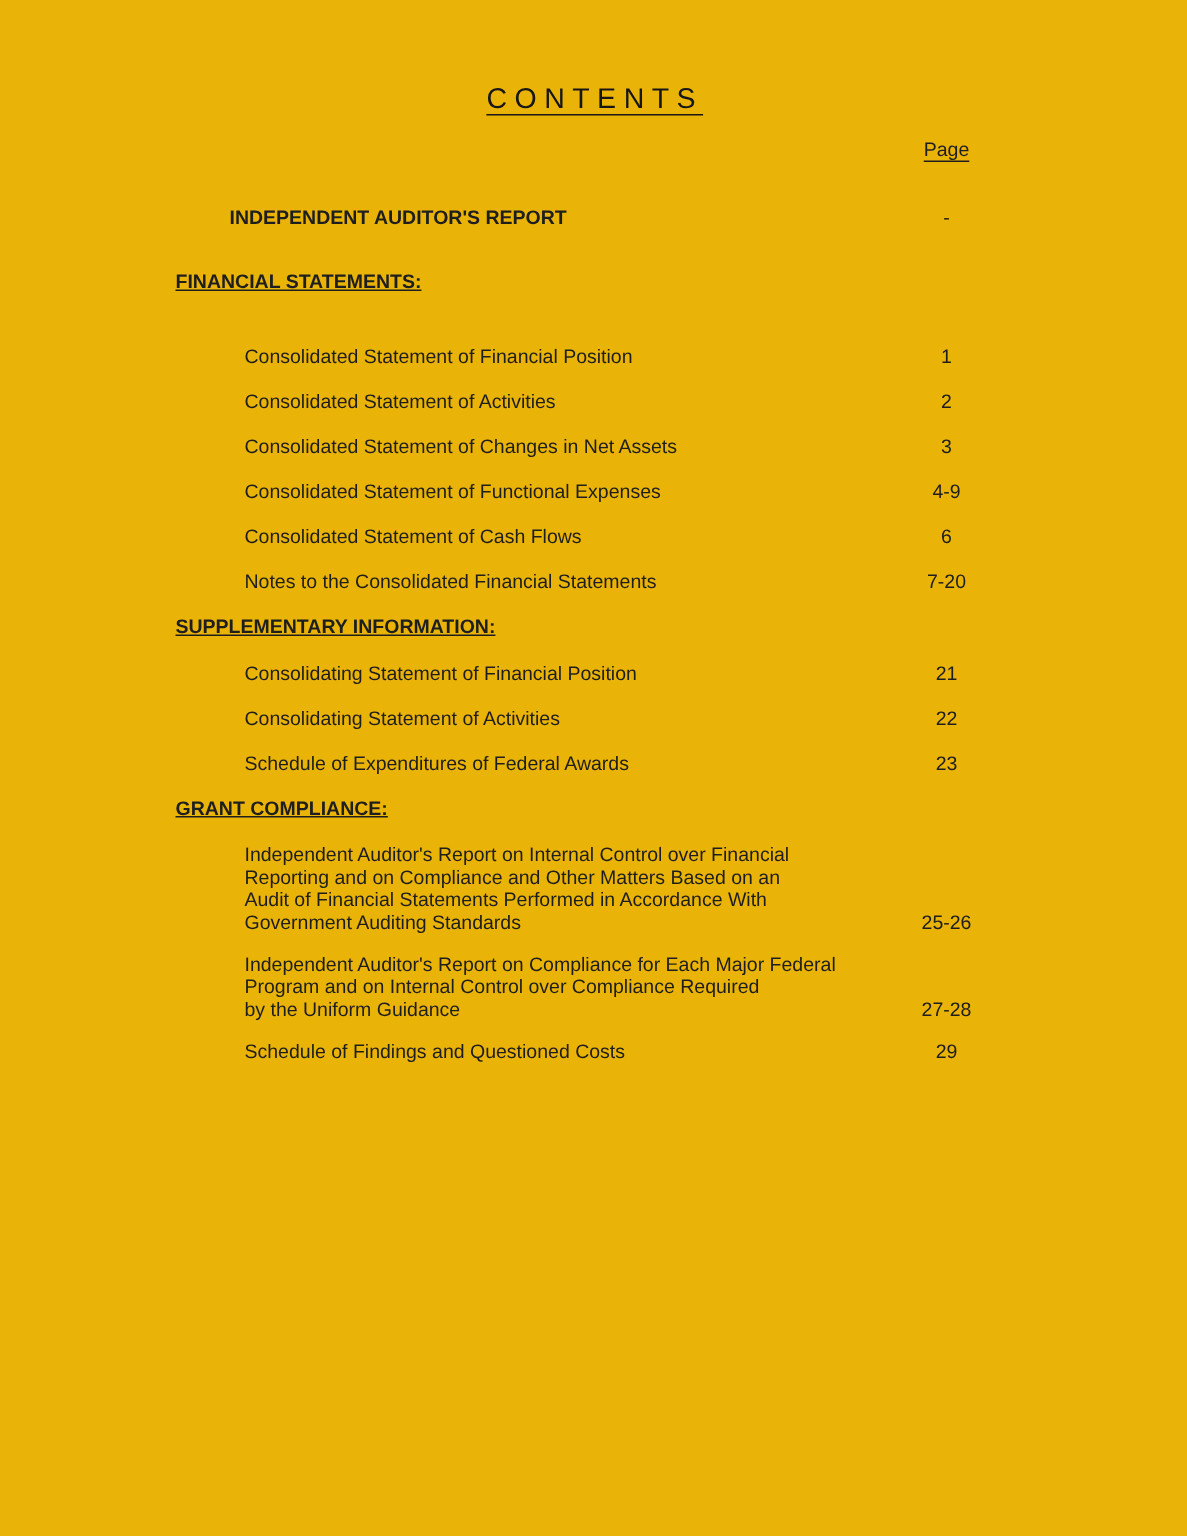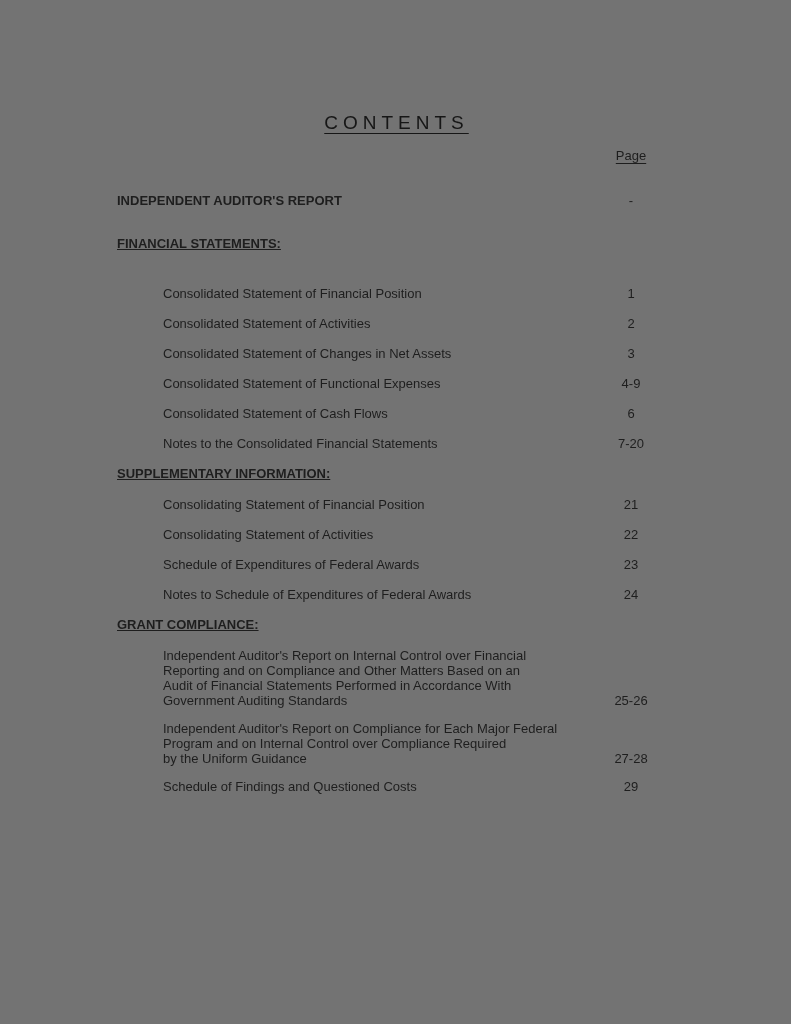--- a/index.html
+++ b/index.html
@@ -1,22 +1,22 @@
 <!DOCTYPE html>
 <html><head>
 <meta charset="utf-8">
 <style>
   html, body { margin: 0; padding: 0; background: #ffffff; }
   .doc {
     position: relative;
     width: 791px;
     height: 1024px;
-    background: #737373;
+    background: #eab308;
     box-sizing: border-box;
-    padding: 112px 115px 0 117px;
+    padding: 56px 115px 0 117px;
     font-family: "Liberation Sans", sans-serif;
     color: #1e1e1e;
     font-size: 13px;
     overflow: hidden;
   }
   .title-wrap { text-align: center; margin: 0 0 14px 0; }
   .title {
     display: inline-block;
     font-size: 19px;
     font-weight: 400;
@@ -32,21 +32,21 @@
     margin-bottom: 14px;
   }
   .row .lbl { flex: 1 1 auto; }
   .row .pg {
     flex: 0 0 90px;
     width: 90px;
     text-align: center;
   }
   .page-header-row { margin-bottom: 29px; }
   .page-header-row .pg-label { text-decoration: underline; text-underline-offset: 3px; }
-  .auditor-row { margin-bottom: 27px; }
+  .auditor-row { margin-bottom: 27px; margin-left: 36px; }
   .bold { font-weight: bold; }
   .sec { margin-top: 12px; }
   .sec-heading { font-weight: bold; line-height: 16px; margin: 0; text-decoration: underline; }
   .hd-gap-lg { margin-bottom: 34px; }
   .hd-gap-sm { margin-bottom: 15px; }
   .indent { padding-left: 46px; }
   .grant-row { align-items: flex-end; line-height: 15px; margin-bottom: 13px; }
   .ml { white-space: pre-line; }
   .italic-line { display: block; }
 </style>
@@ -106,24 +106,20 @@
       <span class="pg">21</span>
     </div>
     <div class="row">
       <span class="lbl indent">Consolidating Statement of Activities</span>
       <span class="pg">22</span>
     </div>
     <div class="row">
       <span class="lbl indent">Schedule of Expenditures of Federal Awards</span>
       <span class="pg">23</span>
     </div>
-    <div class="row">
-      <span class="lbl indent">Notes to Schedule of Expenditures of Federal Awards</span>
-      <span class="pg">24</span>
-    </div>
   </div>
 
   <div class="sec">
     <div class="sec-heading hd-gap-sm">GRANT COMPLIANCE:</div>
 
     <div class="row grant-row">
       <span class="lbl indent"><span class="ml">Independent Auditor's Report on Internal Control over Financial
 Reporting and on Compliance and Other Matters Based on an
 Audit of Financial Statements Performed in Accordance With</span><span class="italic-line">Government Auditing Standards</span></span>
       <span class="pg">25-26</span>

